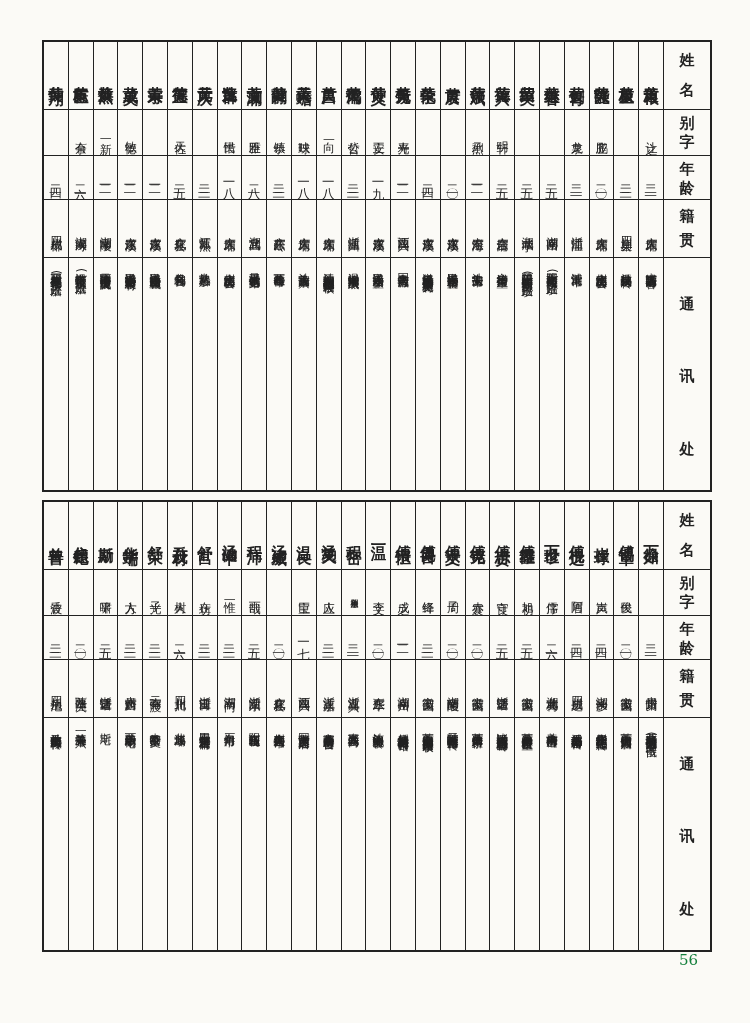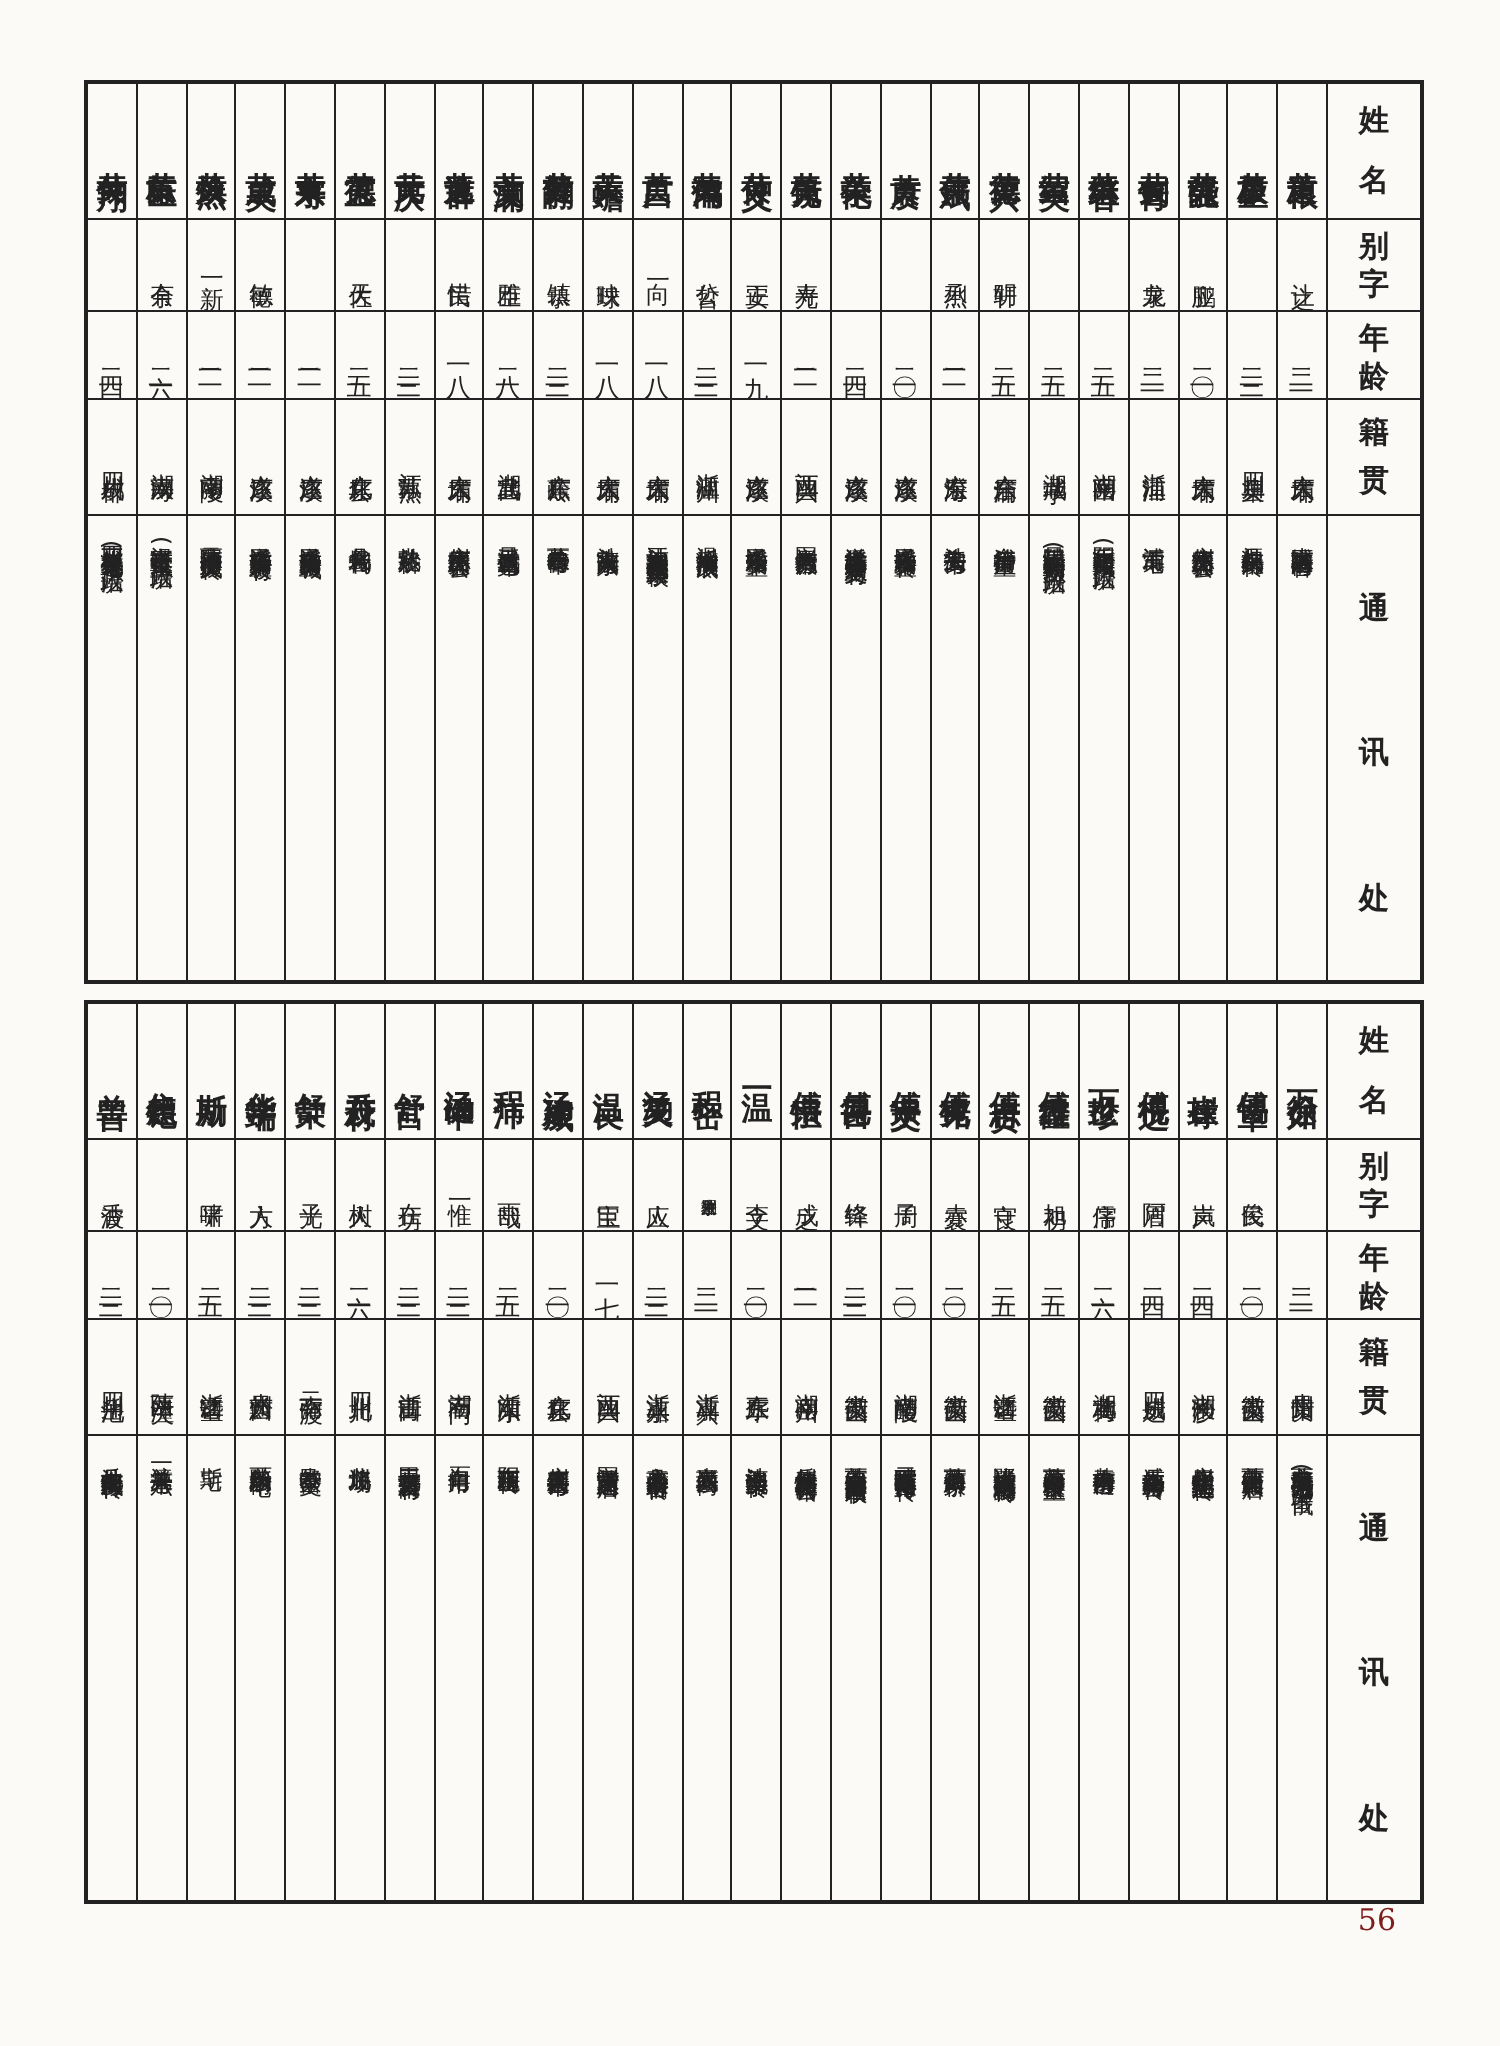--- a/index.html
+++ b/index.html
@@ -34,21 +34,21 @@
   .r-alias .tiny { font-size:8px; line-height:1; letter-spacing:0; }
   .r-age .vtext { font-size:12.5px; letter-spacing:3px; }
   .r-origin .vtext { font-size:12px; letter-spacing:1px; }
   .r-addr .vtext { font-size:11.5px; letter-spacing:0.5px; }
   .v-spread {
     display:flex; flex-direction:column; justify-content:space-around; align-items:center;
     width:100%; height:100%; font-weight:bold; font-size:15px; padding:4px 0;
   }
   .page-number {
     position:absolute; top:951px; right:52px;
-    font-family:"DejaVu Serif", serif; font-size:15px; color:#7f1d1d;
+    font-family:"DejaVu Serif", serif; font-size:15px; color:#15803d;
   }
 </style>
 </head>
 <body>
 
 <div class="tbl tbl-top">
   <div class="col hcol">
     <div class="cell r-name">
         <span class="v-spread">
           <span>姓</span>

